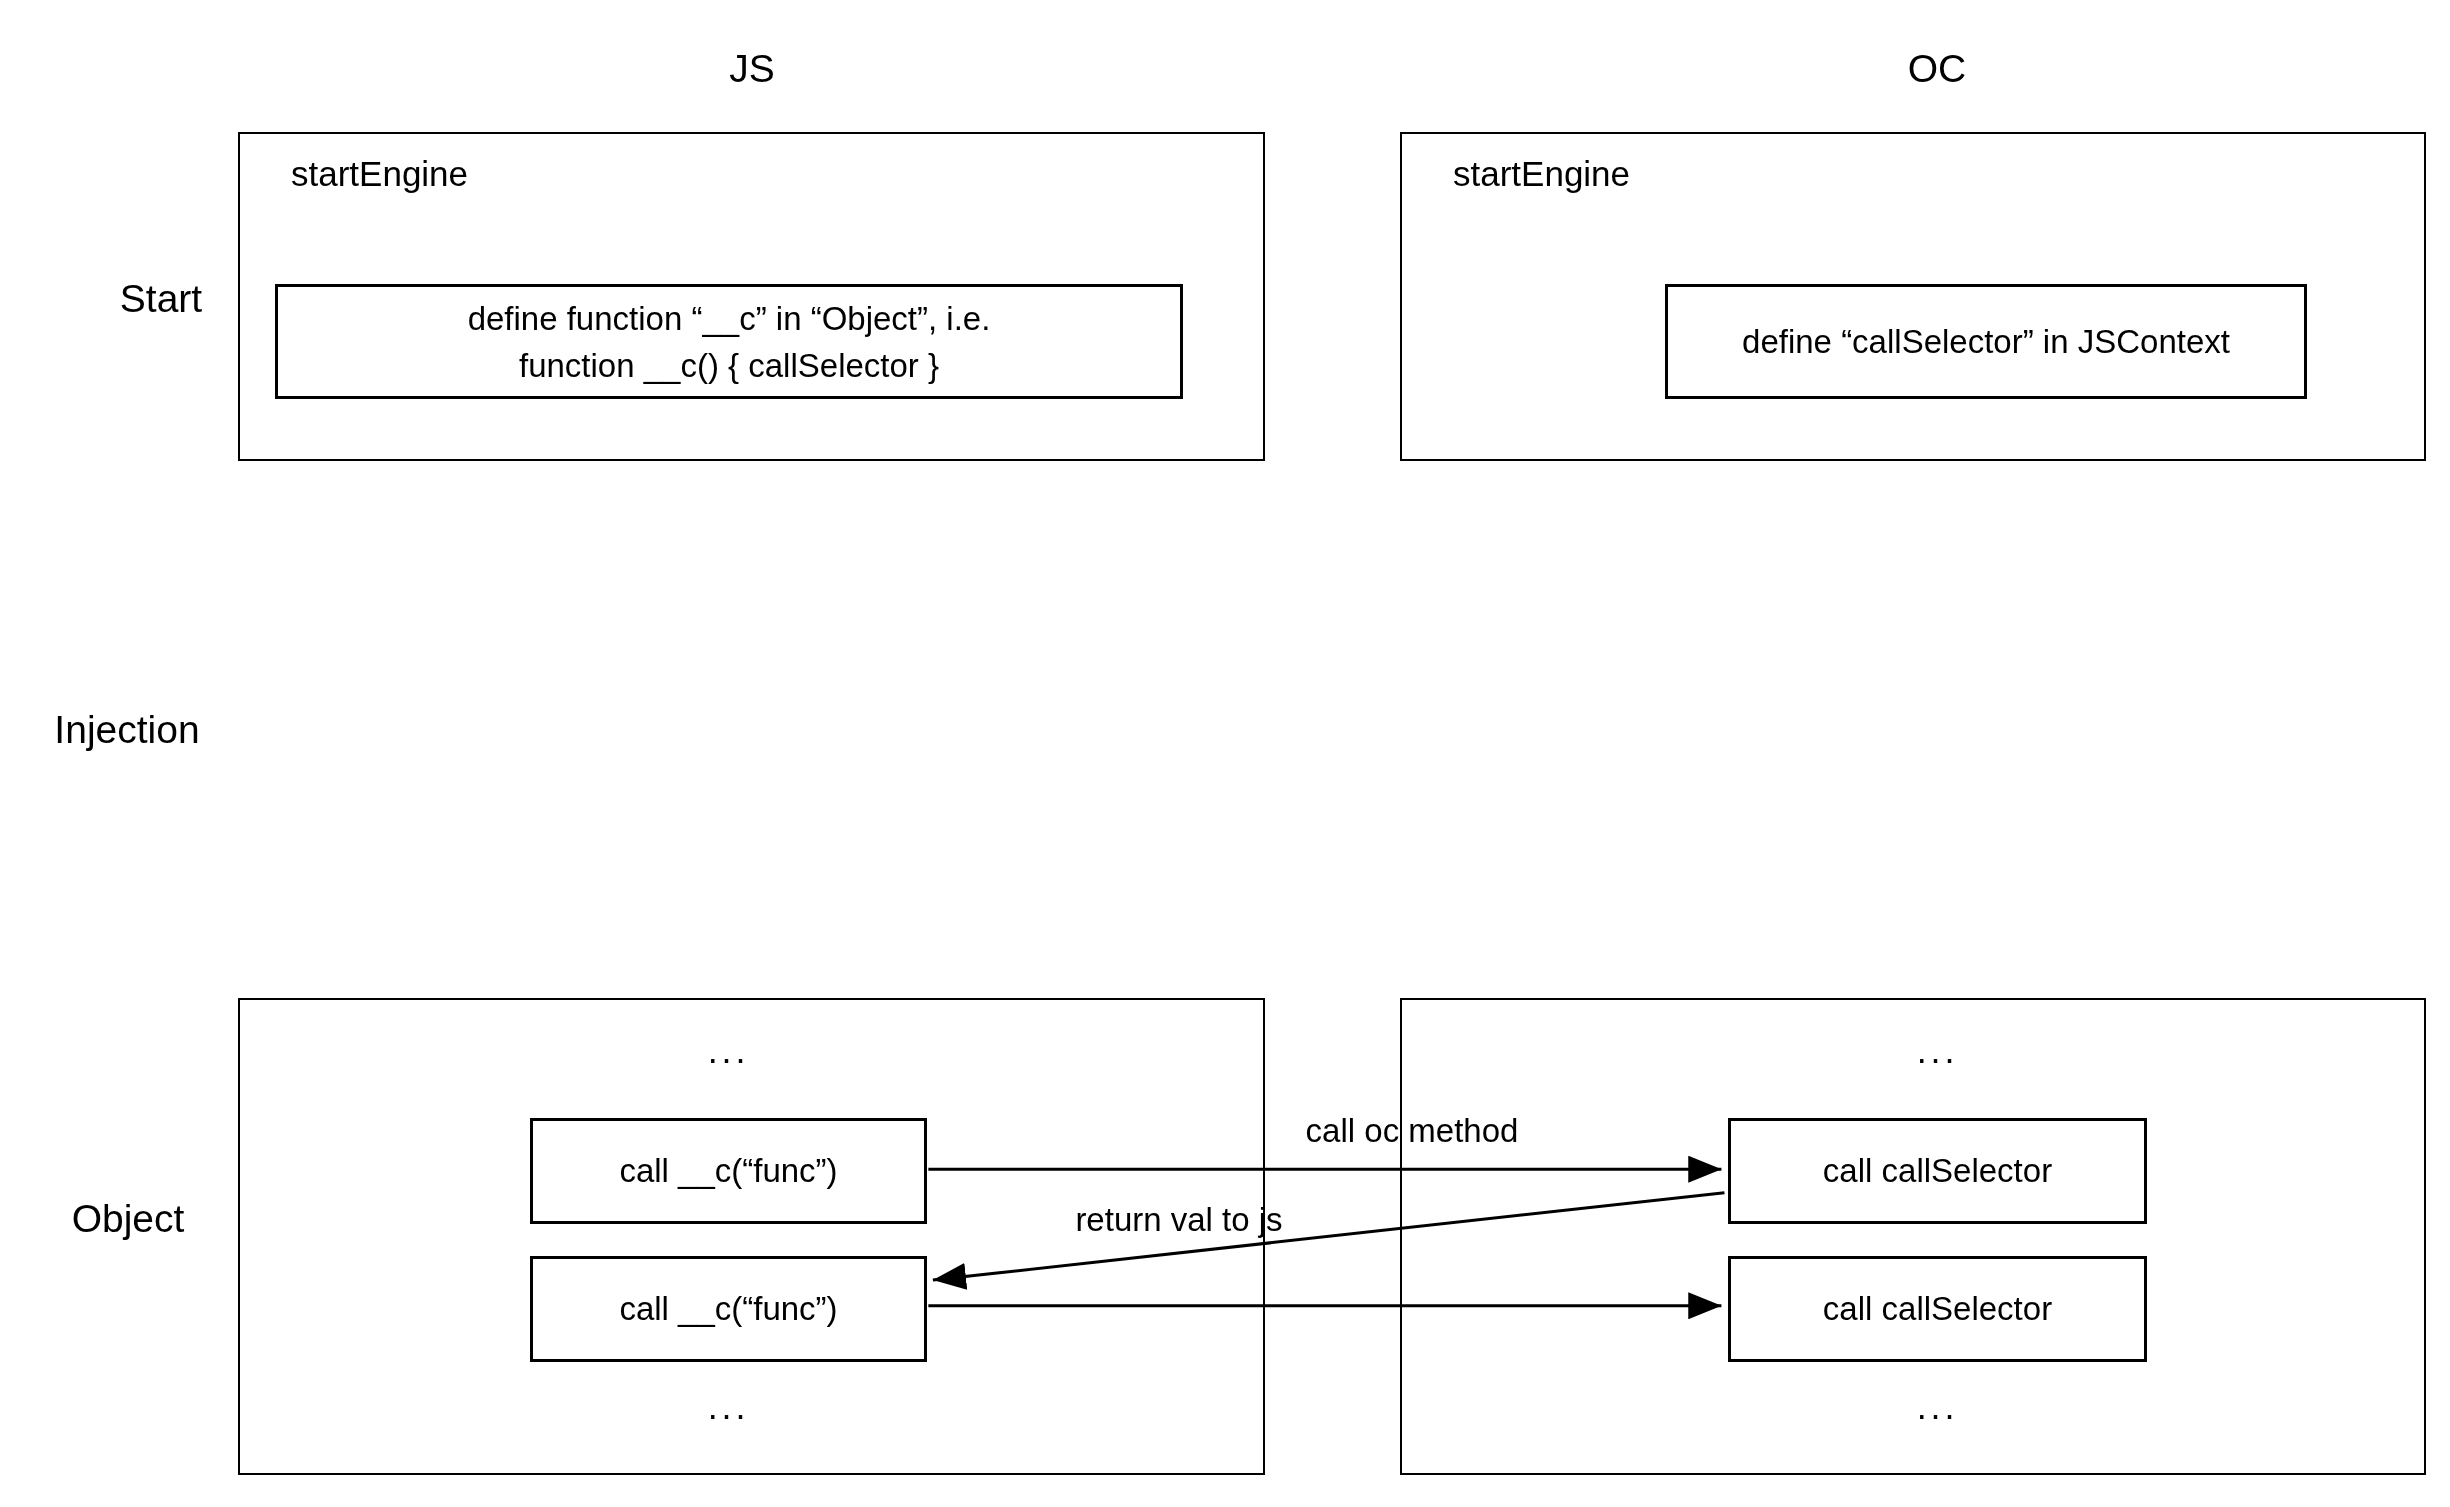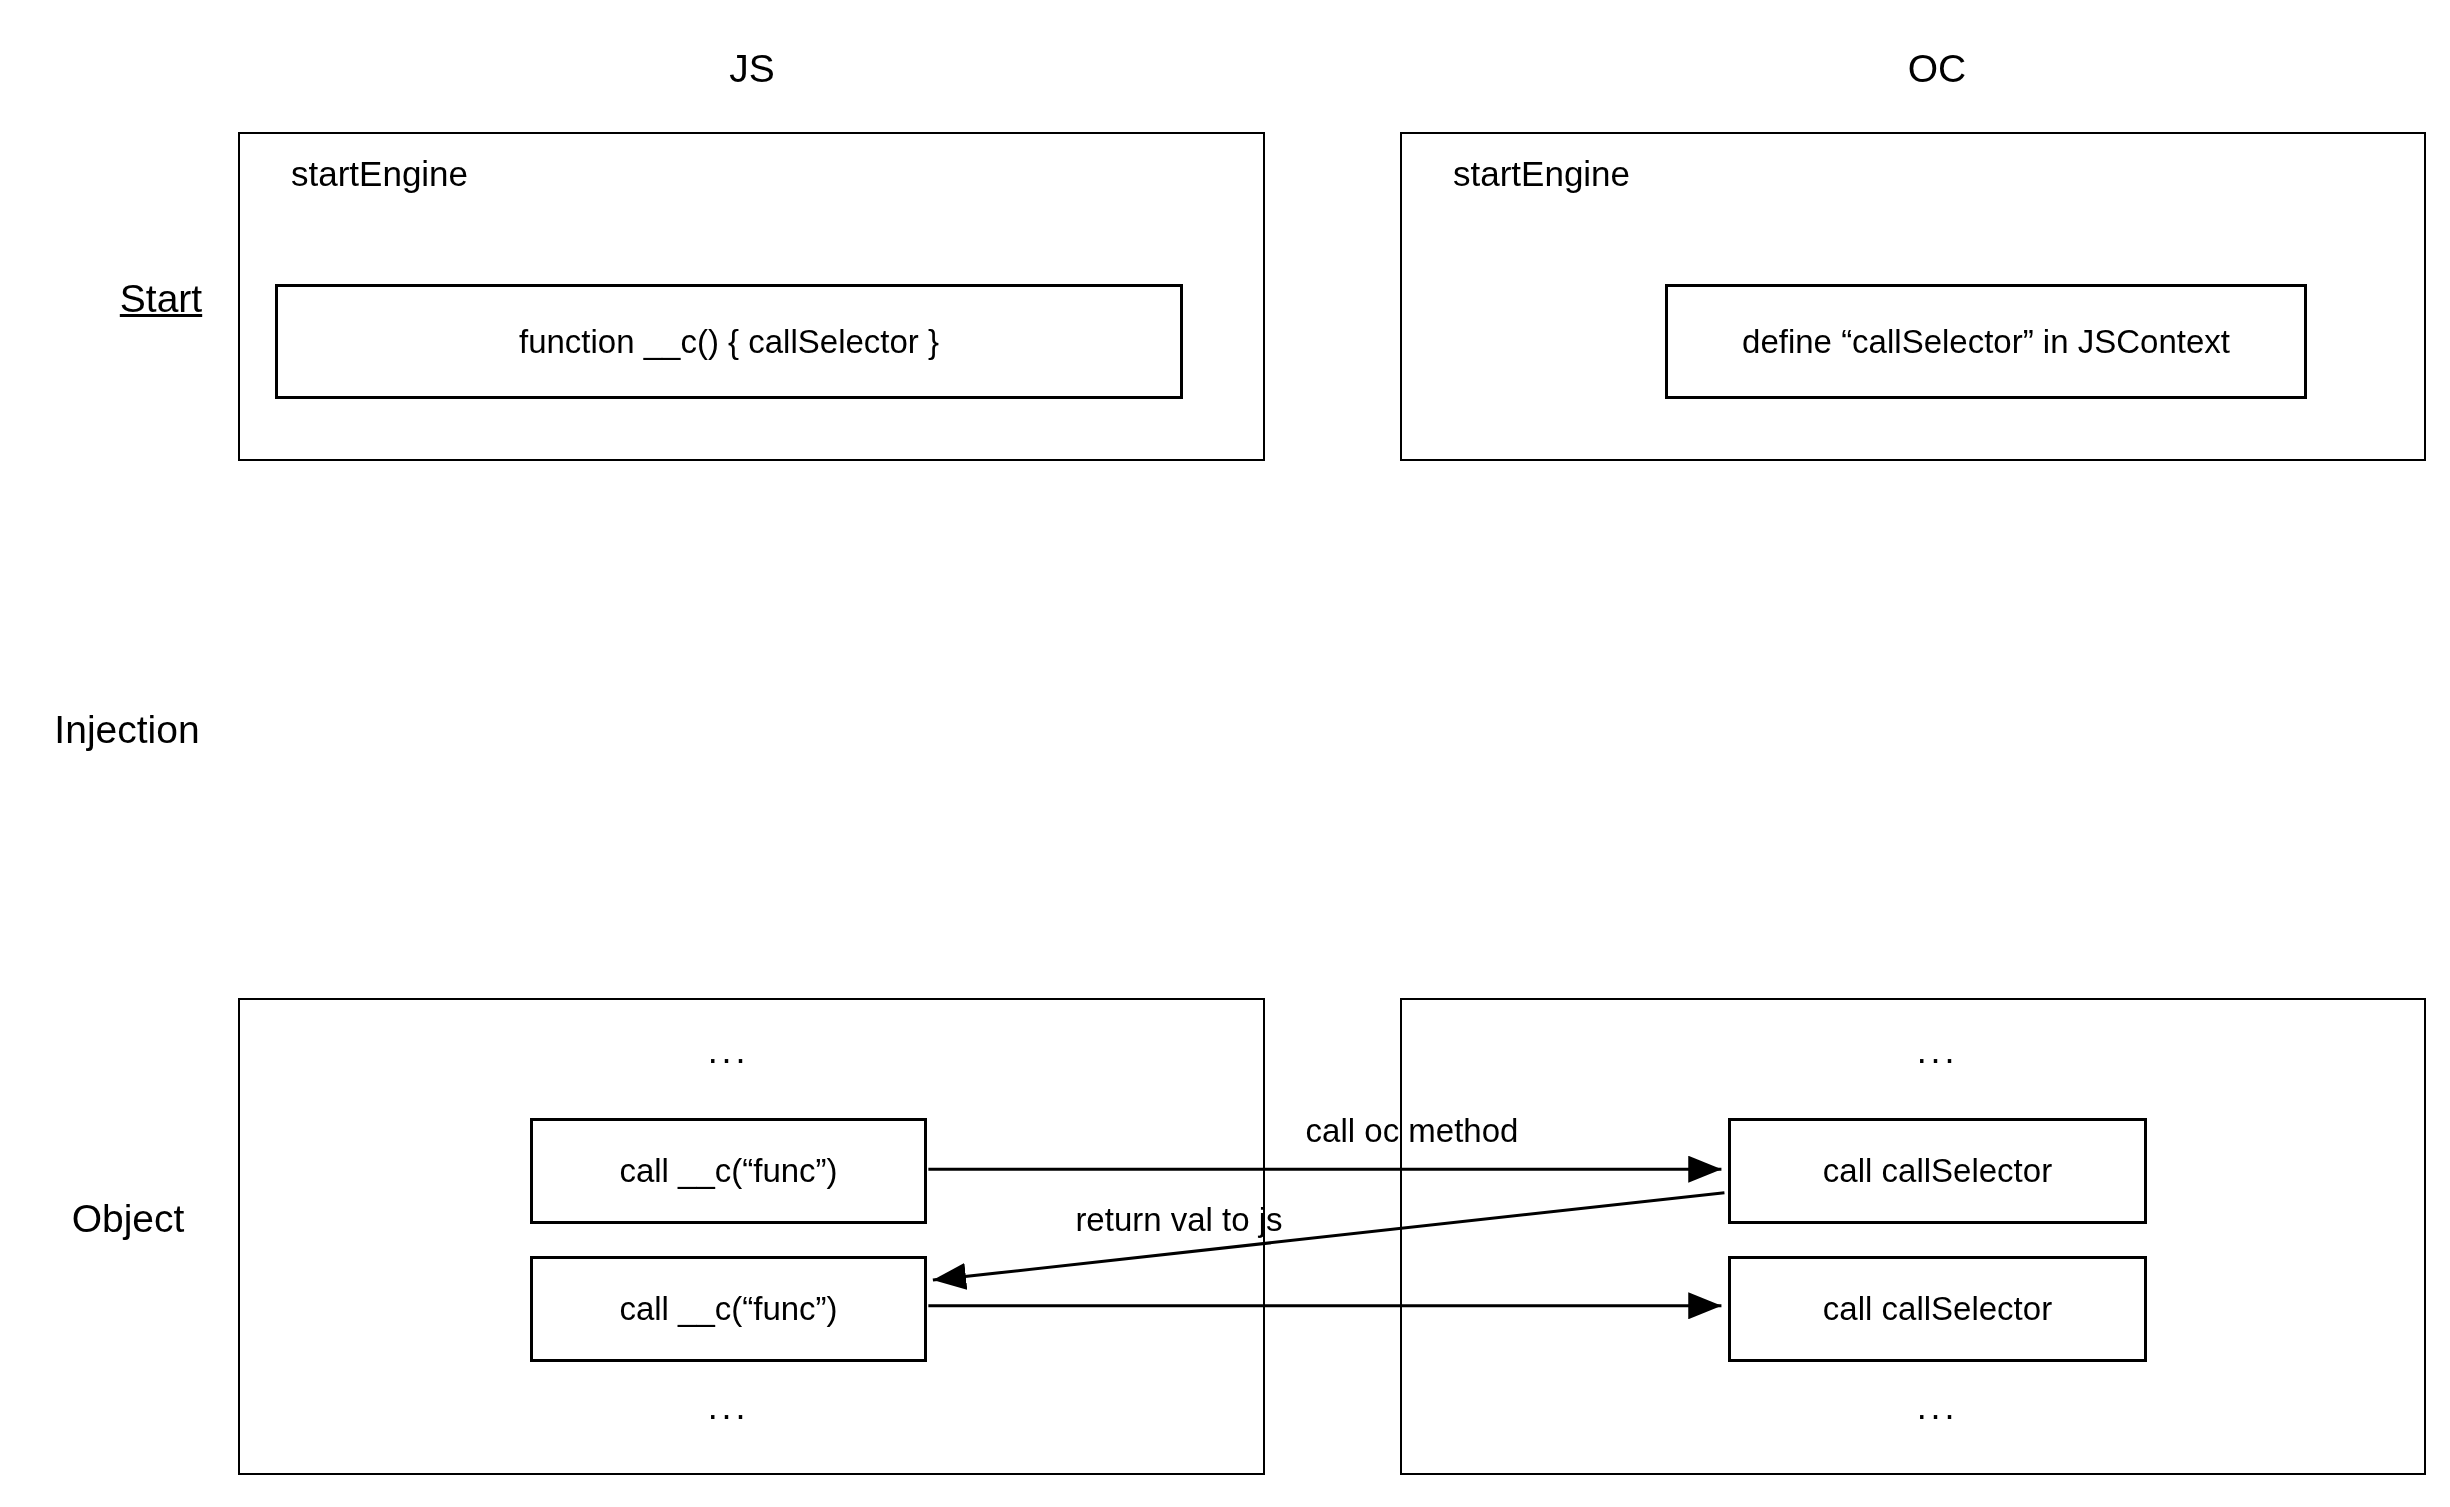--- a/index.html
+++ b/index.html
@@ -11,21 +11,21 @@
     color: var(--text, #000000);
   }
   .canvas { position: absolute; left: 0; top: 0; width: 2450px; height: 1349px; background: var(--bg, #ffffff); }
 
   .col-title, .row-label {
     position: absolute; transform: translate(-50%, -50%);
     font-size: 39px; white-space: nowrap;
   }
   .col-title-js { left: 752px; top: 69px; }
   .col-title-oc { left: 1913px; top: 69px; margin-left: 24px; }
-  .row-label-start { left: 161px; top: 299px; text-decoration: underline; }
+  .row-label-start { left: 161px; top: 299px; }
   .row-label-injection { left: 127px; top: 730px; }
   .row-label-running { left: 128px; top: 1219px; }
 
   .outer {
     position: absolute;
     border: 2.3px solid var(--line, #000000);
     background: var(--bg, #ffffff);
   }
   .outer-js-start { left: 238px; top: 132px; width: 1027px; height: 329px; }
   .outer-oc-start { left: 1400px; top: 132px; width: 1026px; height: 329px; }
@@ -95,20 +95,21 @@
   <div class="col-title col-title-js">JS</div>
   <div class="col-title col-title-oc">OC</div>
 
   <div class="row-label row-label-start">Start</div>
   <div class="row-label row-label-injection">Injection</div>
   <div class="row-label row-label-running">Object</div>
 
   <div class="outer outer-js-start">
     <div class="box-title">startEngine</div>
     <div class="inner inner-js-start">
+      <div>define function “__c” in “Object”, i.e.</div>
       <div>function __c() { callSelector }</div>
     </div>
   </div>
 
   <div class="outer outer-oc-start">
     <div class="box-title">startEngine</div>
     <div class="inner inner-oc-start">
       <div>define “callSelector” in JSContext</div>
     </div>
   </div>

